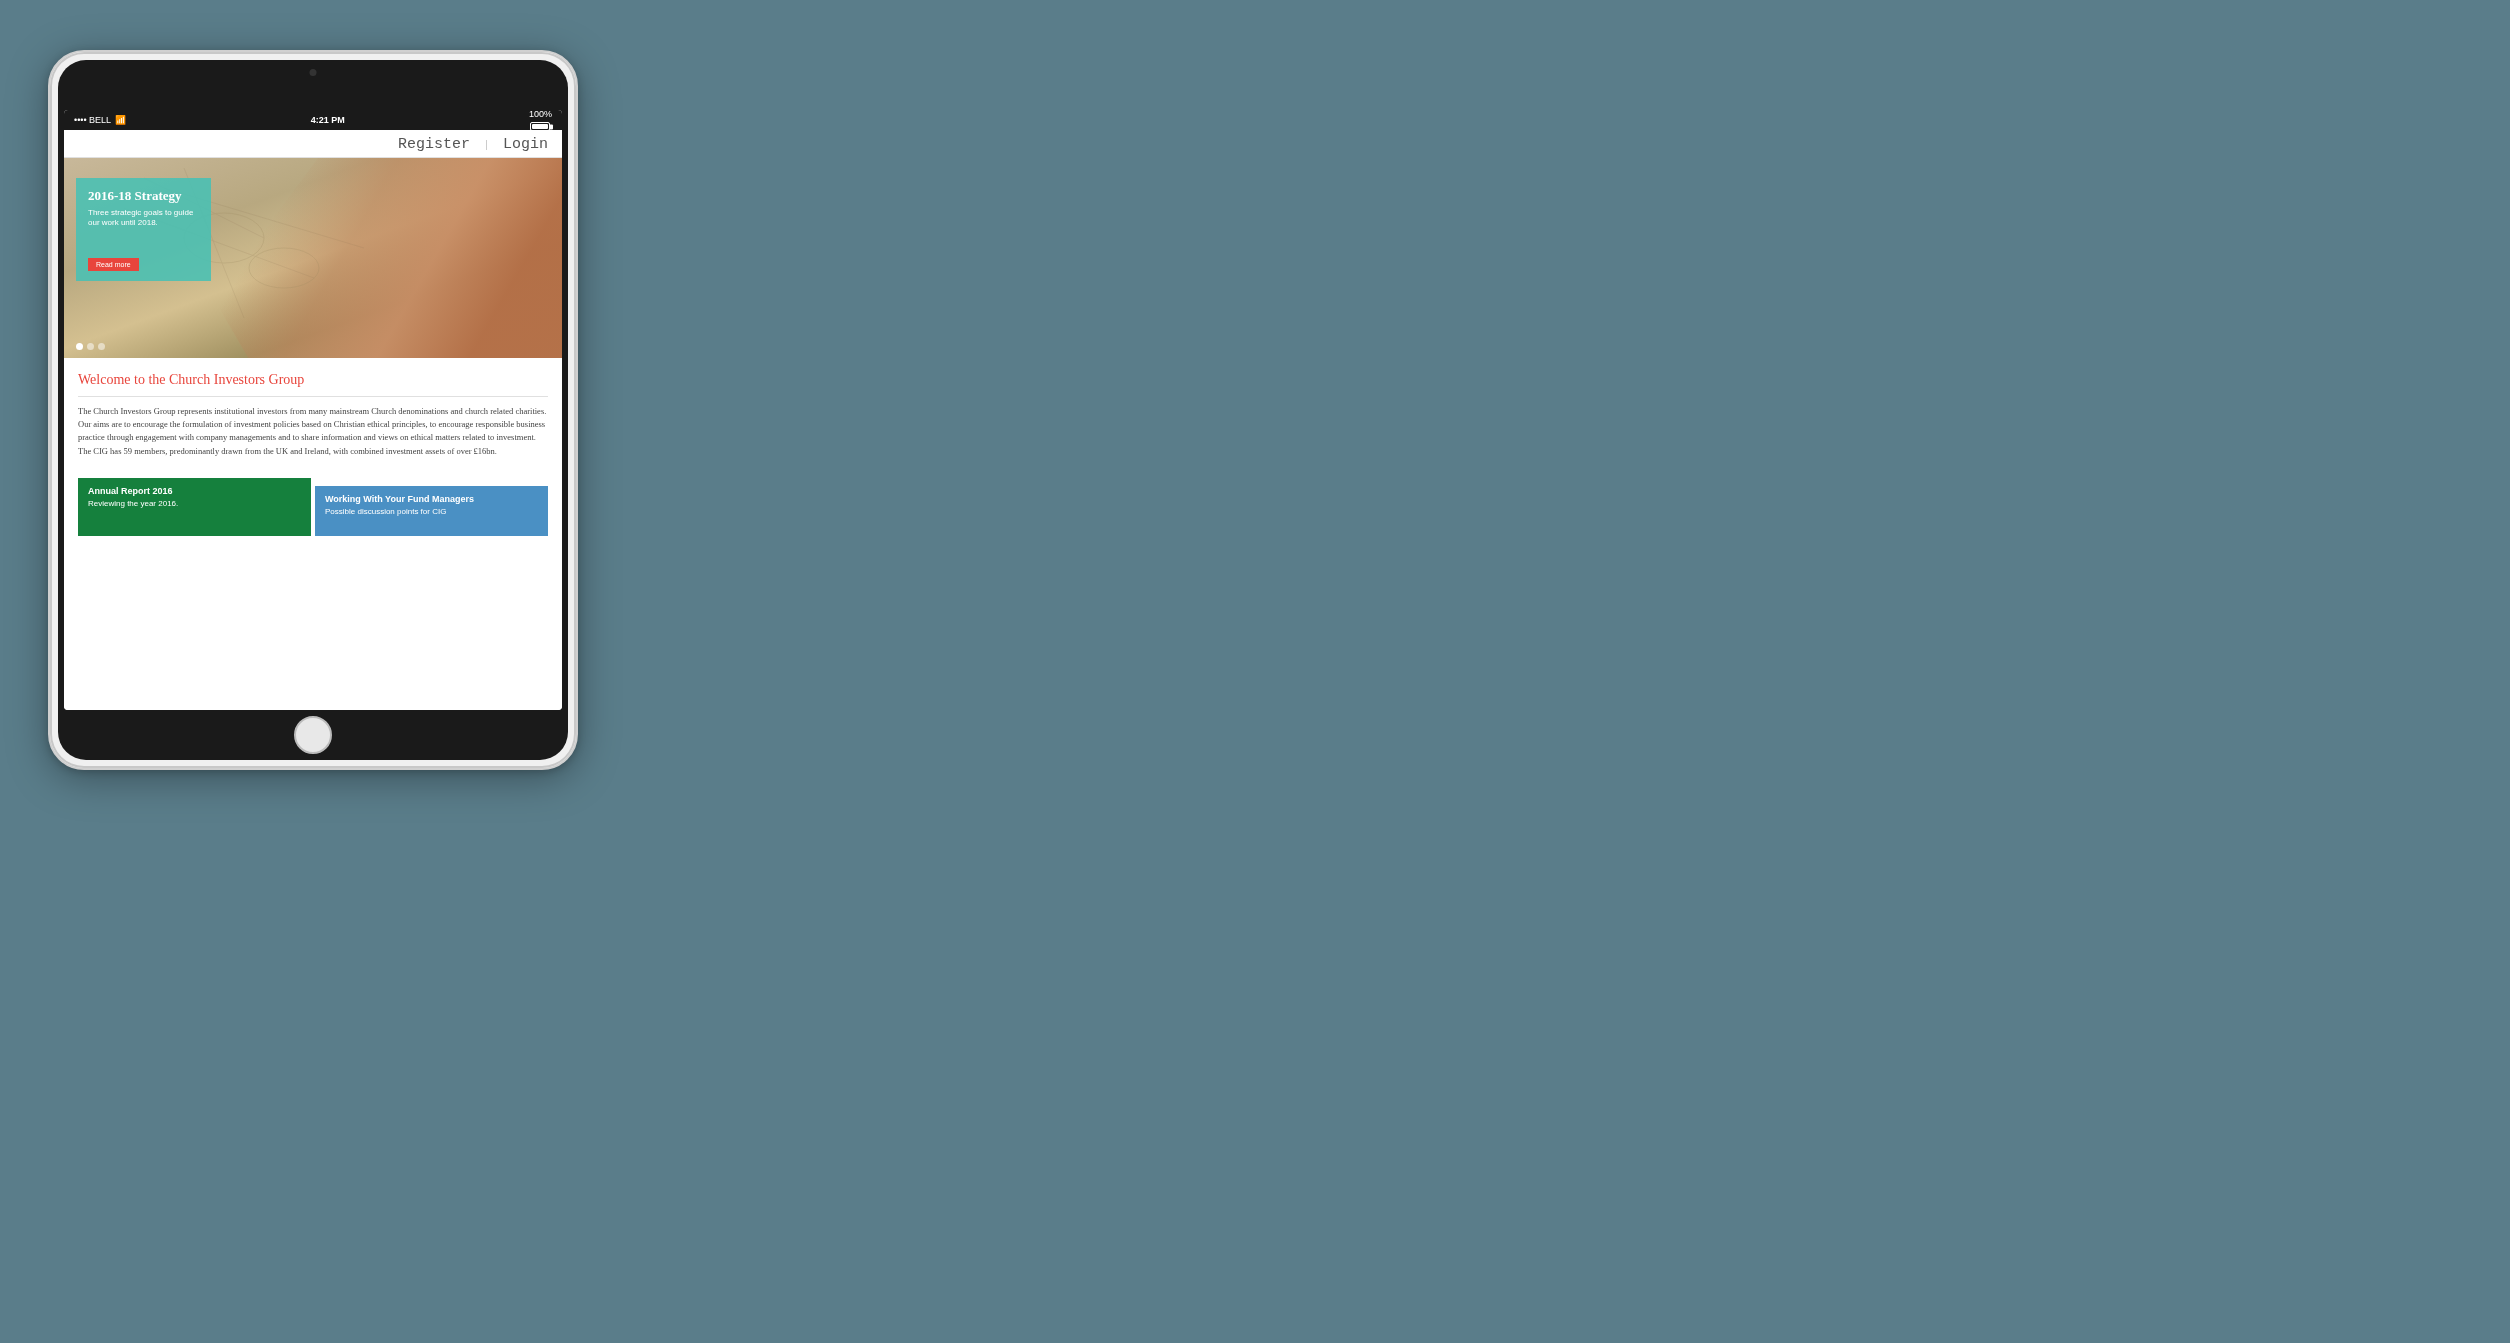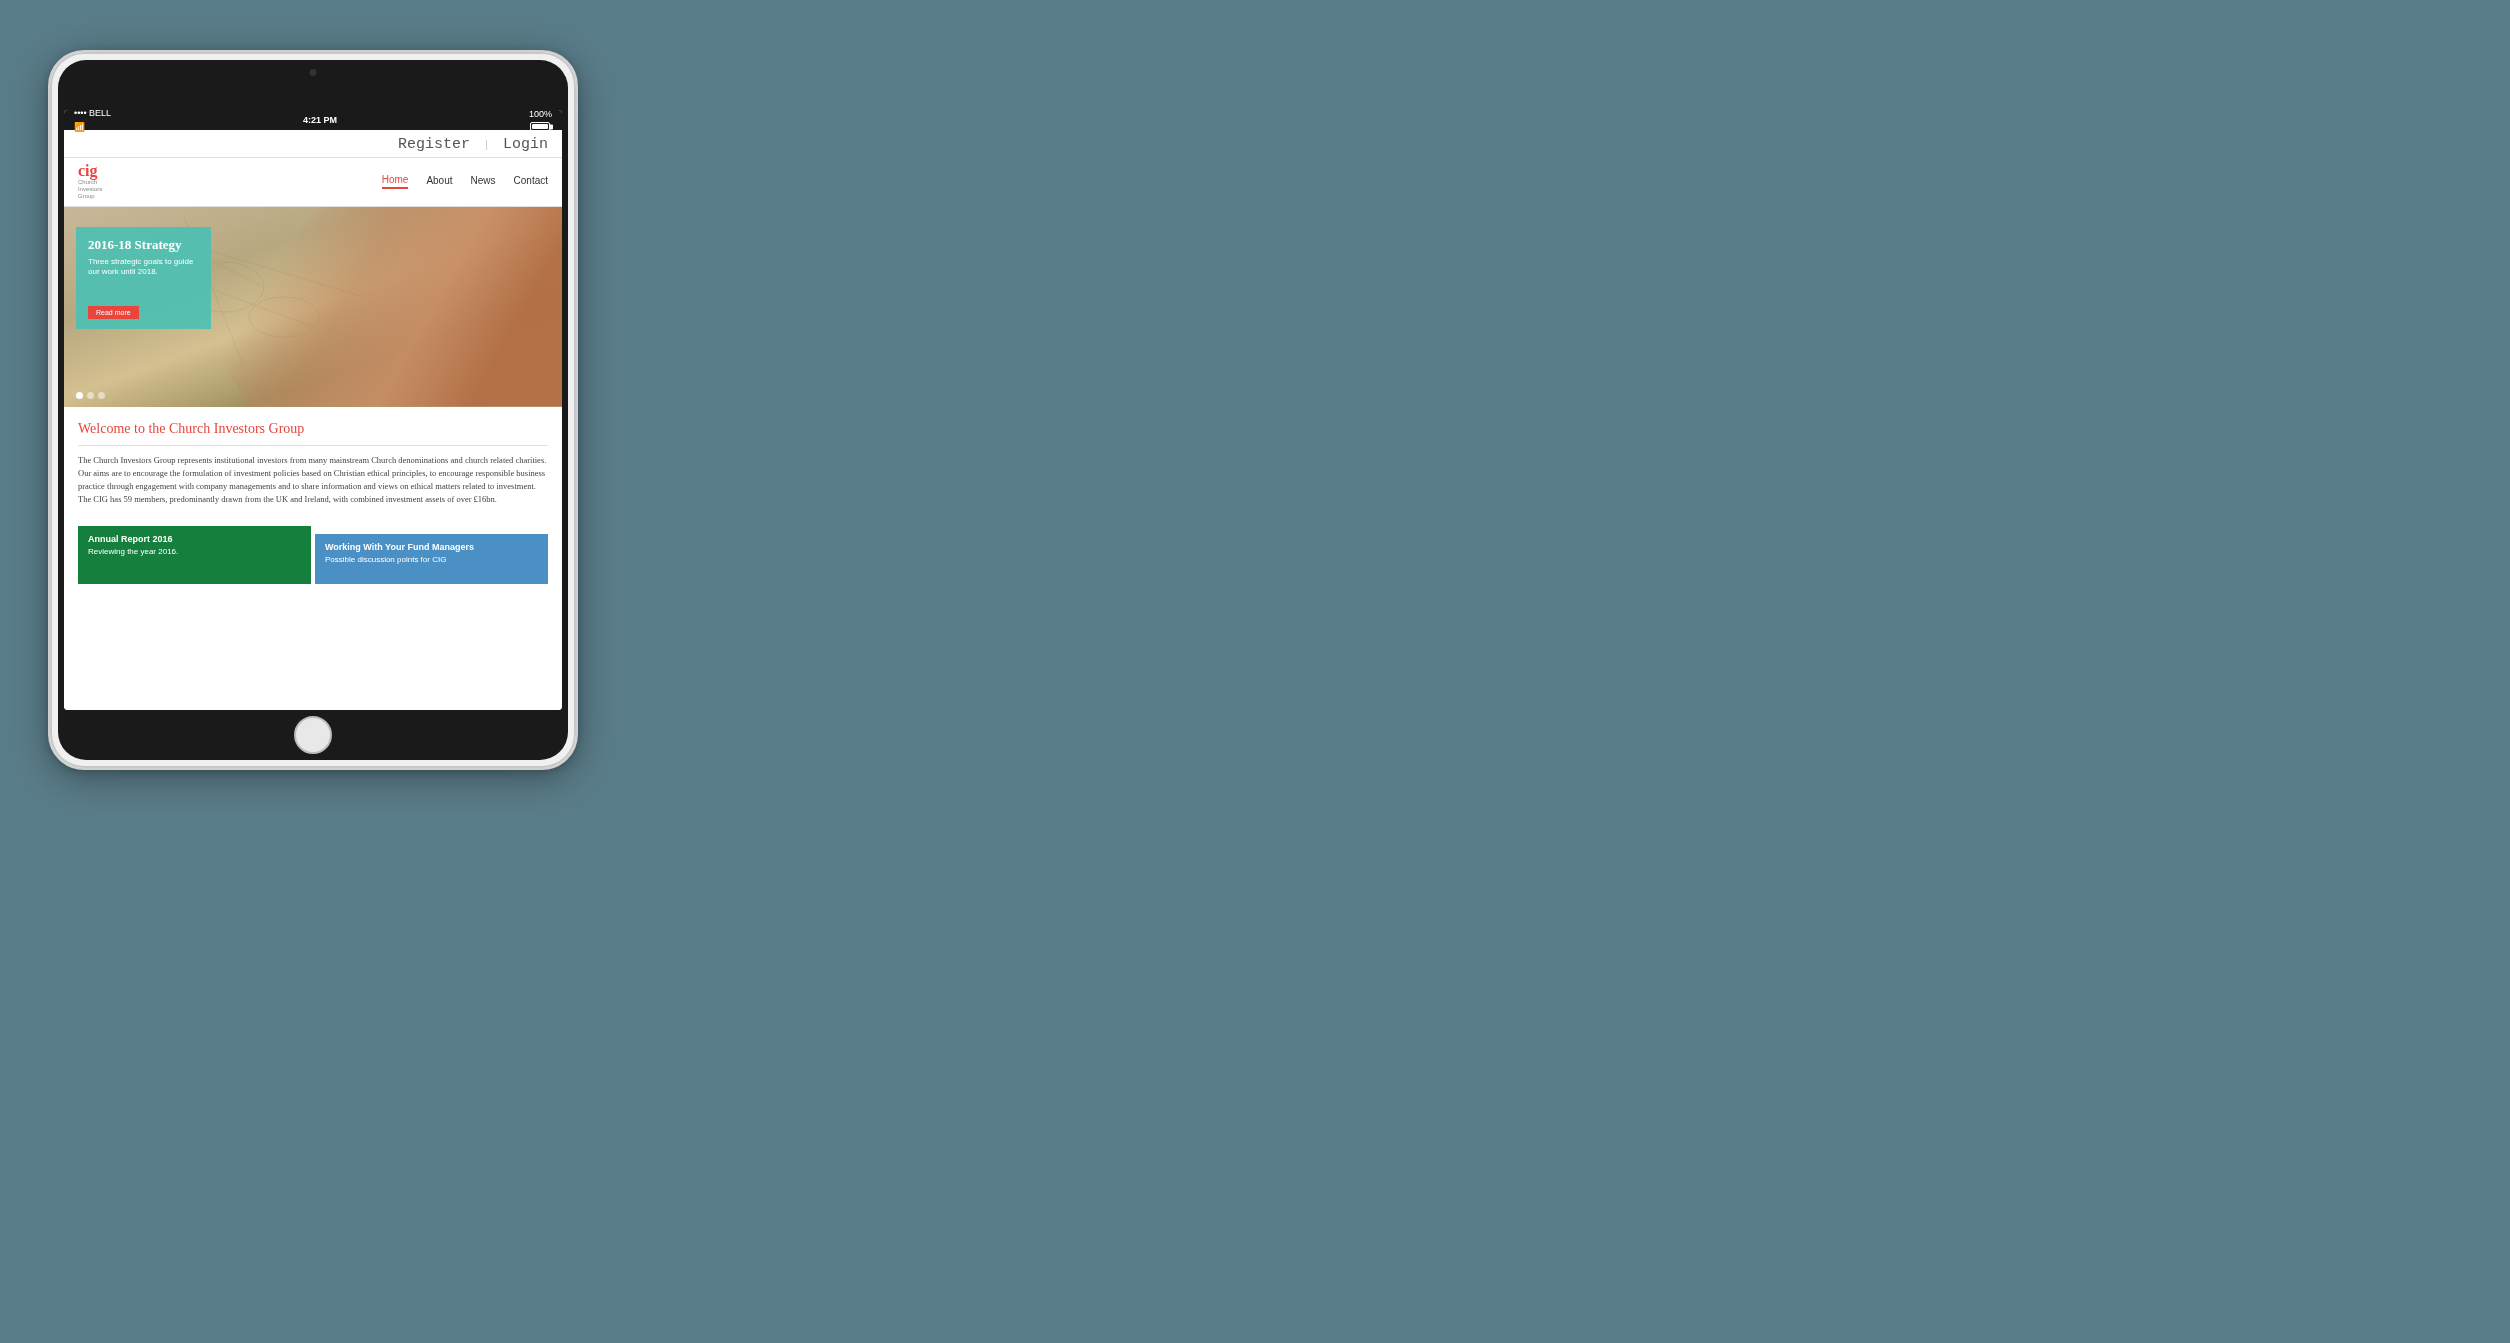--- a/index.html
+++ b/index.html
@@ -86,22 +86,22 @@
       align-items: center;
       justify-content: space-between;
       padding: 0 10px;
       font-size: 9px;
       color: #fff;
       font-family: -apple-system, sans-serif;
     }
 
     .status-left {
       display: flex;
+      align-items: center;
       gap: 4px;
-      flex-direction: column;
     }
 
     .status-center {
       font-weight: 600;
       font-size: 9px;
     }
 
     .status-right {
       display: flex;
       align-items: center;
@@ -385,36 +385,20 @@
     </div>
 
     <div class="web-content">
 
       <div class="top-nav">
         <a class="top-nav-link">Register</a>
         <div class="top-nav-divider"></div>
         <a class="top-nav-link">Login</a>
       </div>
 
-      <div class="main-nav">
-        <div class="logo">
-          <div class="logo-cig">cig</div>
-          <div class="logo-subtitle">
-            <span>Church</span><br>
-            <span>Investors</span><br>
-            <span>Group</span>
-          </div>
-        </div>
-        <nav class="nav-links">
-          <a class="nav-link active">Home</a>
-          <a class="nav-link">About</a>
-          <a class="nav-link">News</a>
-          <a class="nav-link">Contact</a>
-        </nav>
-      </div>
 
       <div class="hero-slider">
         <div class="hero-bg"></div>
         <div class="hero-hand"></div>
 
         <svg style="position:absolute;top:0;left:0;width:100%;height:100%;opacity:0.3;">
           <line x1="80" y1="20" x2="200" y2="80" stroke="#8b7355" stroke-width="0.5"></line>
           <line x1="60" y1="50" x2="250" y2="120" stroke="#8b7355" stroke-width="0.5"></line>
           <line x1="100" y1="30" x2="300" y2="90" stroke="#8b7355" stroke-width="0.5"></line>
           <line x1="120" y1="10" x2="180" y2="160" stroke="#8b7355" stroke-width="0.5"></line>

